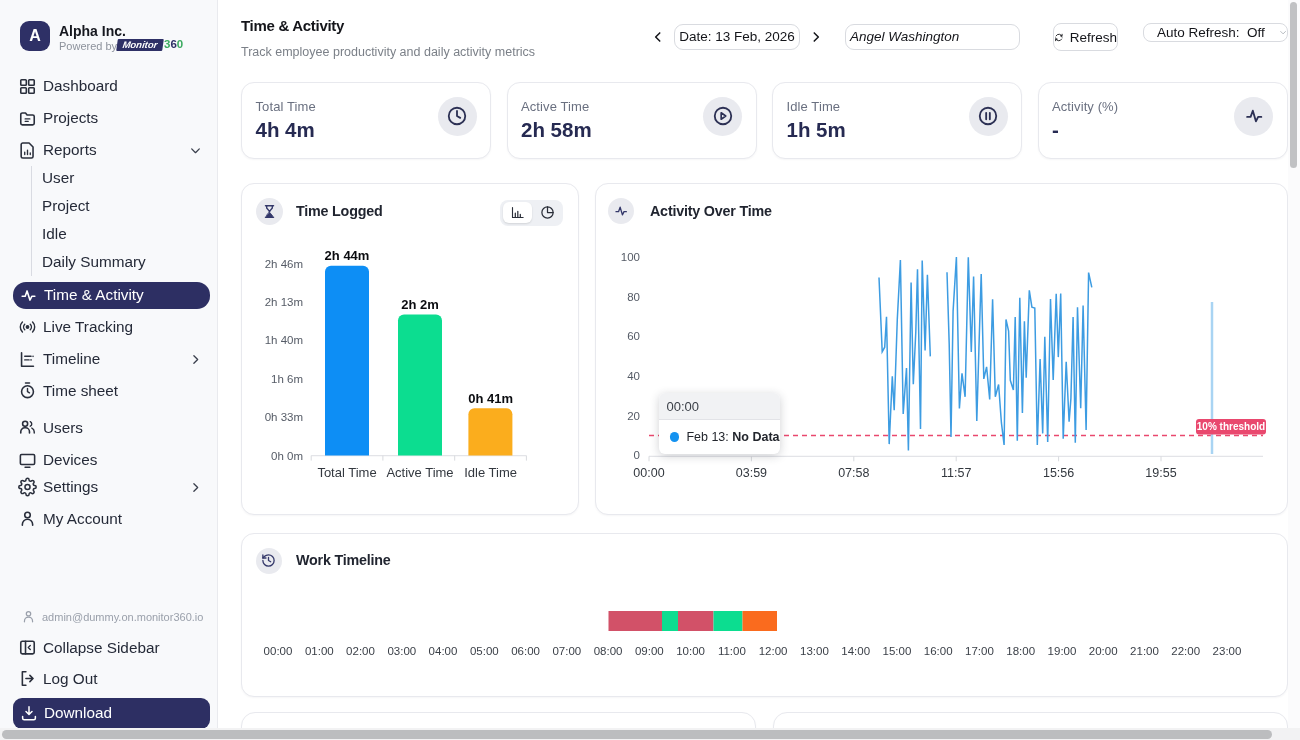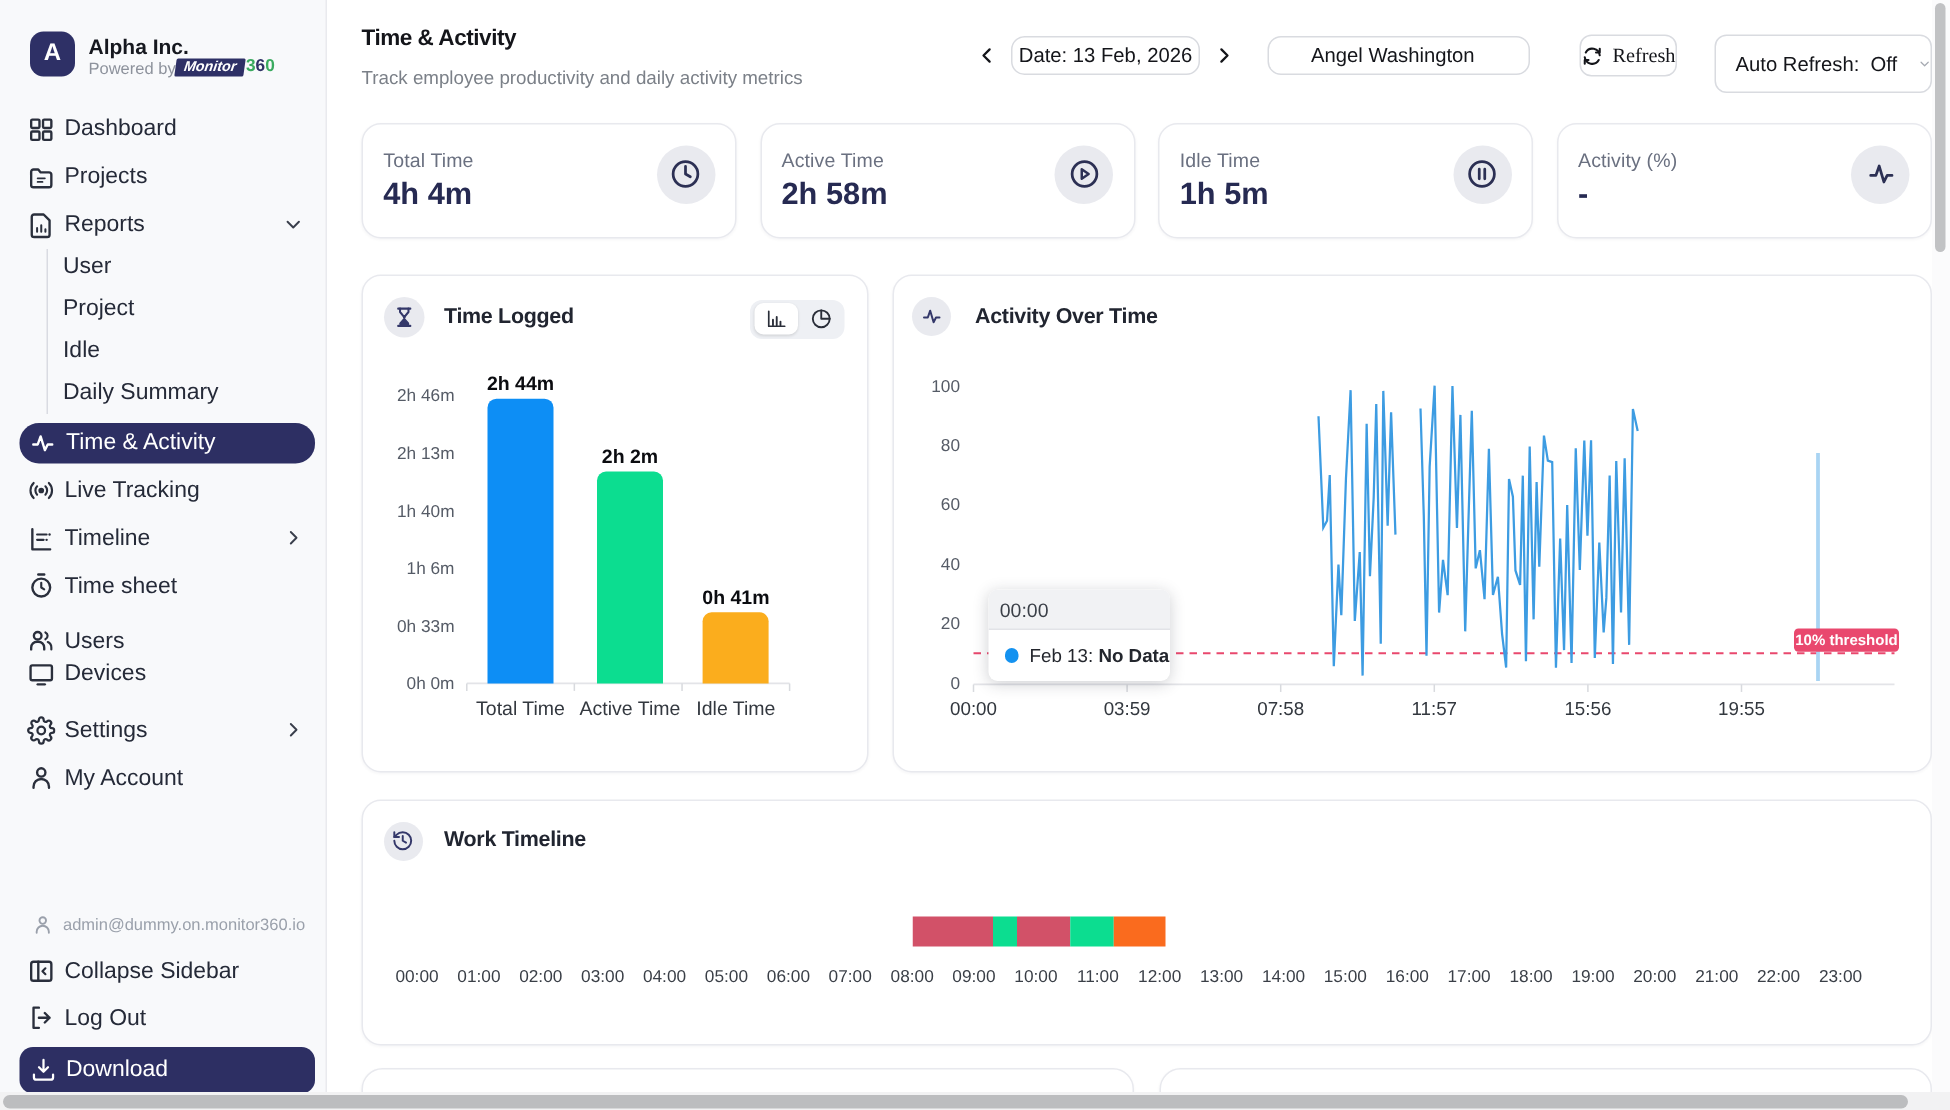--- a/index.html
+++ b/index.html
@@ -100,21 +100,21 @@
             <path d="M9.5 2.5h5"></path>
           </svg>
       </span>Time sheet</div>
     <div class="navitem" style="top:408.5px;align-items:flex-end;"><span class="nico">
       <svg width="20" height="20" viewBox="0 0 24 24" fill="none" stroke="#2a2f3c" stroke-width="2" stroke-linecap="round" stroke-linejoin="round">
             <circle cx="9" cy="8" r="3.2"></circle>
             <path d="M3.5 19.5v-1.5a5 5 0 0 1 5-5h1a5 5 0 0 1 5 5v1.5"></path>
             <path d="M15.5 5.2a3.2 3.2 0 0 1 0 5.8M17.5 13.3a5 5 0 0 1 3 4.6v1.6" stroke-width="1.8"></path>
           </svg>
       </span>Users</div>
-    <div class="navitem" style="top:435px;text-align:center;"><span class="nico">
+    <div class="navitem" style="top:446px;text-align:center;"><span class="nico">
       <svg width="19" height="19" viewBox="0 0 24 24" fill="none" stroke="#2a2f3c" stroke-width="2" stroke-linecap="round" stroke-linejoin="round">
             <rect x="3" y="4.5" width="18" height="12.5" rx="1.5"></rect>
             <path d="M9 20.5h6"></path>
           </svg>
       </span>Devices</div>
     <div class="navitem" style="top:472.5px;"><span class="nico">
       <svg width="20" height="20" viewBox="0 0 24 24" fill="none" stroke="#2a2f3c" stroke-width="1.9" stroke-linecap="round" stroke-linejoin="round">
             <circle cx="12" cy="12" r="3.2"></circle>
             <path d="M19.4 15a1.7 1.7 0 0 0 .34 1.87l.06.06a2 2 0 1 1-2.83 2.83l-.06-.06a1.7 1.7 0 0 0-1.87-.34 1.7 1.7 0 0 0-1 1.55V21a2 2 0 1 1-4 0v-.09A1.7 1.7 0 0 0 9 19.36a1.7 1.7 0 0 0-1.87.34l-.06.06a2 2 0 1 1-2.83-2.83l.06-.06a1.7 1.7 0 0 0 .34-1.87 1.7 1.7 0 0 0-1.55-1H3a2 2 0 1 1 0-4h.09A1.7 1.7 0 0 0 4.64 9a1.7 1.7 0 0 0-.34-1.87l-.06-.06a2 2 0 1 1 2.83-2.83l.06.06a1.7 1.7 0 0 0 1.87.34H9a1.7 1.7 0 0 0 1-1.55V3a2 2 0 1 1 4 0v.09a1.7 1.7 0 0 0 1 1.55 1.7 1.7 0 0 0 1.87-.34l.06-.06a2 2 0 1 1 2.83 2.83l-.06.06a1.7 1.7 0 0 0-.34 1.87V9a1.7 1.7 0 0 0 1.55 1H21a2 2 0 1 1 0 4h-.09a1.7 1.7 0 0 0-1.55 1z"></path>
           </svg>
@@ -164,28 +164,28 @@
     <div class="abs" style="left:241px; top:16.5px; font-size:15px; font-weight:bold; color:#14151a; letter-spacing:-.3px;">Time &amp; Activity</div>
     <div class="abs" style="left:241px; top:44.5px; font-size:12.5px; color:#7b8088;">Track employee productivity and daily activity metrics</div>
 
     <svg class="abs" style="left:651px; top:30px;" width="14" height="14" viewBox="0 0 24 24" fill="none" stroke="#14151a" stroke-width="2.6" stroke-linecap="round" stroke-linejoin="round">
         <path d="M15 5l-7 7 7 7"></path>
       </svg>
     <div class="hbtn" style="left:674px; top:23.5px; width:126px; height:26px; border-radius:9px;">Date: 13 Feb, 2026</div>
     <svg class="abs" style="left:809px; top:30px;" width="14" height="14" viewBox="0 0 24 24" fill="none" stroke="#14151a" stroke-width="2.6" stroke-linecap="round" stroke-linejoin="round">
         <path d="M9 5l7 7-7 7"></path>
       </svg>
-    <div class="hbtn" style="left:845px; top:23.5px; width:175px; height:26px; border-radius:9px; justify-content:flex-start; padding-left:28px;">Angel Washington</div>
-    <div class="hbtn" style="left:1053px; top:23px; width:65px; height:28px;font-family:Liberation Serif, serif;">
+    <div class="hbtn" style="left:845px; top:23.5px; width:175px; height:26px; border-radius:9px; justify-content:flex-start; padding-left:4px;font-style:italic;">Angel Washington</div>
+    <div class="hbtn" style="left:1053px; top:23px; width:65px; height:28px;">
       <svg width="15" height="15" viewBox="0 0 24 24" fill="none" stroke="#14151a" stroke-width="2.2" stroke-linecap="round" stroke-linejoin="round" style="margin-right:6px;">
           <path d="M20 11a8 8 0 0 0-14.9-3M4 13a8 8 0 0 0 14.9 3"></path>
           <path d="M20 4v4h-4M4 20v-4h4"></path>
         </svg>
       Refresh</div>
-    <div class="hbtn" style="left:1143px; top:23px; width:145px; height:39px; justify-content:flex-end; padding-left:13px;">Auto Refresh:&nbsp; Off
+    <div class="hbtn" style="left:1143px; top:23px; width:145px; height:19px; justify-content:flex-end; padding-left:13px;">Auto Refresh:&nbsp; Off
       <svg width="13" height="13" viewBox="0 0 24 24" fill="none" stroke="#a6aab2" stroke-width="2.4" stroke-linecap="round" stroke-linejoin="round" style="margin-left:14px;">
           <path d="M5 9l7 7 7-7"></path>
         </svg>
     </div>
 
     <div class="card" style="left:241px; top:82px; width:250px; height:77px;"></div>
     <div class="card" style="left:506.5px; top:82px; width:250px; height:77px;"></div>
     <div class="card" style="left:772px; top:82px; width:250px; height:77px;"></div>
     <div class="card" style="left:1037.5px; top:82px; width:250px; height:77px;"></div>
     <div class="statlabel" style="left:255.5px; top:98.5px;">Total Time</div>

